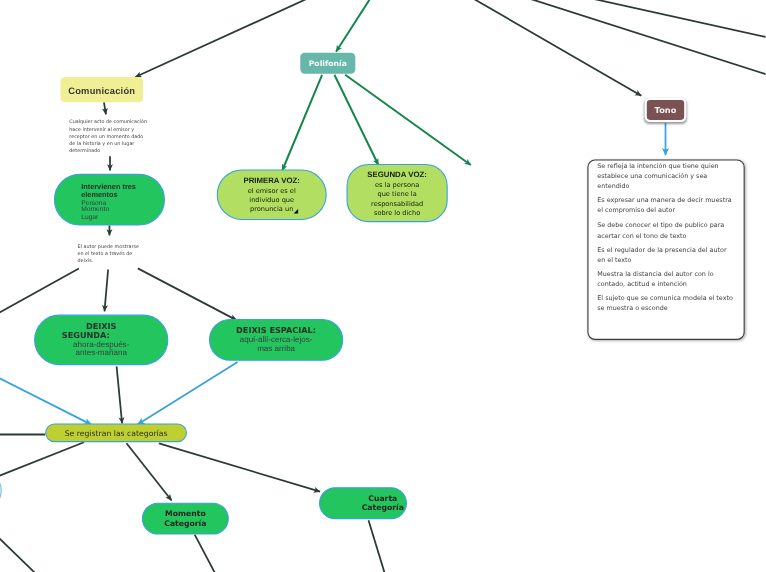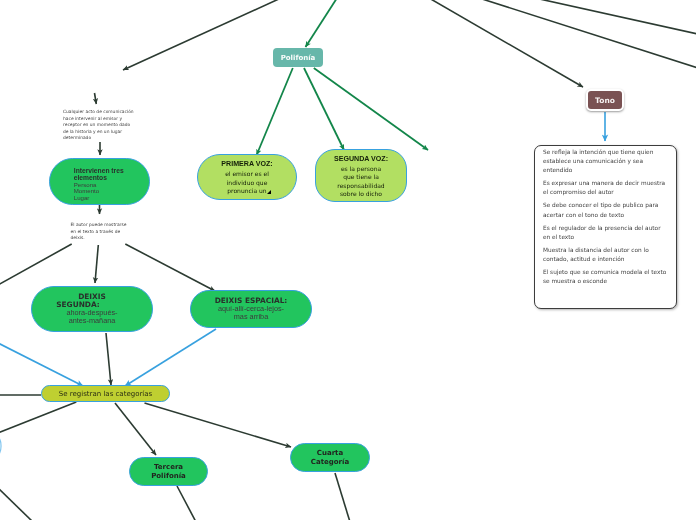--- a/index.html
+++ b/index.html
@@ -43,21 +43,21 @@
   #n-dtemporal .ttl{width:122px;text-indent:0;}
   #n-dtemporal .ttl .l2{display:block;margin-left:-28px;}
   #n-dtemporal .bd{width:62px;}
   #n-despacial{left:190px;top:290px;width:122px;height:38px;border-radius:19px;}
   #n-despacial .ttl{white-space:nowrap;}
   #n-despacial .bd{width:75px;}
   .dx .ttl{font-family:"DejaVu Sans",sans-serif;font-size:7.4px;font-weight:bold;line-height:8.4px;}
   .dx .bd{font-family:Liberation Sans, sans-serif;font-size:7.3px;line-height:8px;color:#3c3c3c;}
 
   #n-tercera-cat{left:129px;top:457px;width:79px;height:29px;border-radius:15px;}
-  #n-cuarta-cat{left:290px;top:443px;width:80px;height:29px;border-radius:15px;}
+  #n-cuarta-cat{left:290px;top:443px;width:80px;height:29px;border-radius:15px;align-items:flex-end;}
   .cat{font-family:"DejaVu Sans",sans-serif;font-size:7px;font-weight:bold;
        line-height:8.4px;color:#21241f;}
   #n-tercera-cat .cat{width:42px;}
   #n-cuarta-cat .cat{width:42px;}
 
   
   #n-categorias{left:41px;top:385px;width:129px;height:17px;border-radius:9px;
       background:#BFCF31;border:1.2px solid #38A1DF;color:#2b2f14;
       font-family:"DejaVu Sans",sans-serif;font-size:7px;justify-content:center;}
 
@@ -127,20 +127,23 @@
   <g stroke="none">
     <rect x="-8" y="436.5" width="9" height="19" rx="9" fill="#ffffff" stroke="#7EC4EE" stroke-width="1.2"></rect>
   </g>
   <g class="blueedge" stroke="#38A1DF" stroke-width="1.6" fill="none">
     <path d="M605,112 L605,141" marker-end="url(#ab)"></path>
     <path d="M-2,343 L83,386" marker-end="url(#ab)"></path>
     <path d="M216,329 L125,386" marker-end="url(#ab)"></path>
   </g>
 </svg>
 
+<div class="node" id="n-comunicacion">
+  <span>Comunicación</span>
+</div>
 
 <div class="node" id="n-polifonia">
   <span>Polifonía</span>
 </div>
 
 <div class="node" id="n-tono">
   <span>Tono</span>
 </div>
 
 <div class="note" id="note-1">Cualquier acto de comunicación hace intervenir al emisor y receptor en un momento dado de la historia y en un lugar determinado</div>
@@ -161,21 +164,21 @@
 <div class="node pill dx" id="n-despacial">
   <span class="ttl">DEIXIS ESPACIAL:</span>
   <span class="bd">aquí-allí-cerca-lejos-mas arriba</span>
 </div>
 
 <div class="node" id="n-categorias">
   <span>Se registran las categorías</span>
 </div>
 
 <div class="node pill" id="n-tercera-cat">
-  <span class="cat">Tercera Polifonía</span>
+  <span class="cat">Momento Categoría</span>
 </div>
 
 <div class="node pill" id="n-cuarta-cat">
   <span class="cat">Cuarta Categoría</span>
 </div>
 
 <div class="node voz" id="n-primera">
   <span class="ttl">PRIMERA VOZ:</span>
   <span class="bd">el emisor es el individuo que pronuncia un</span>
   <span class="resize-tri"></span>

